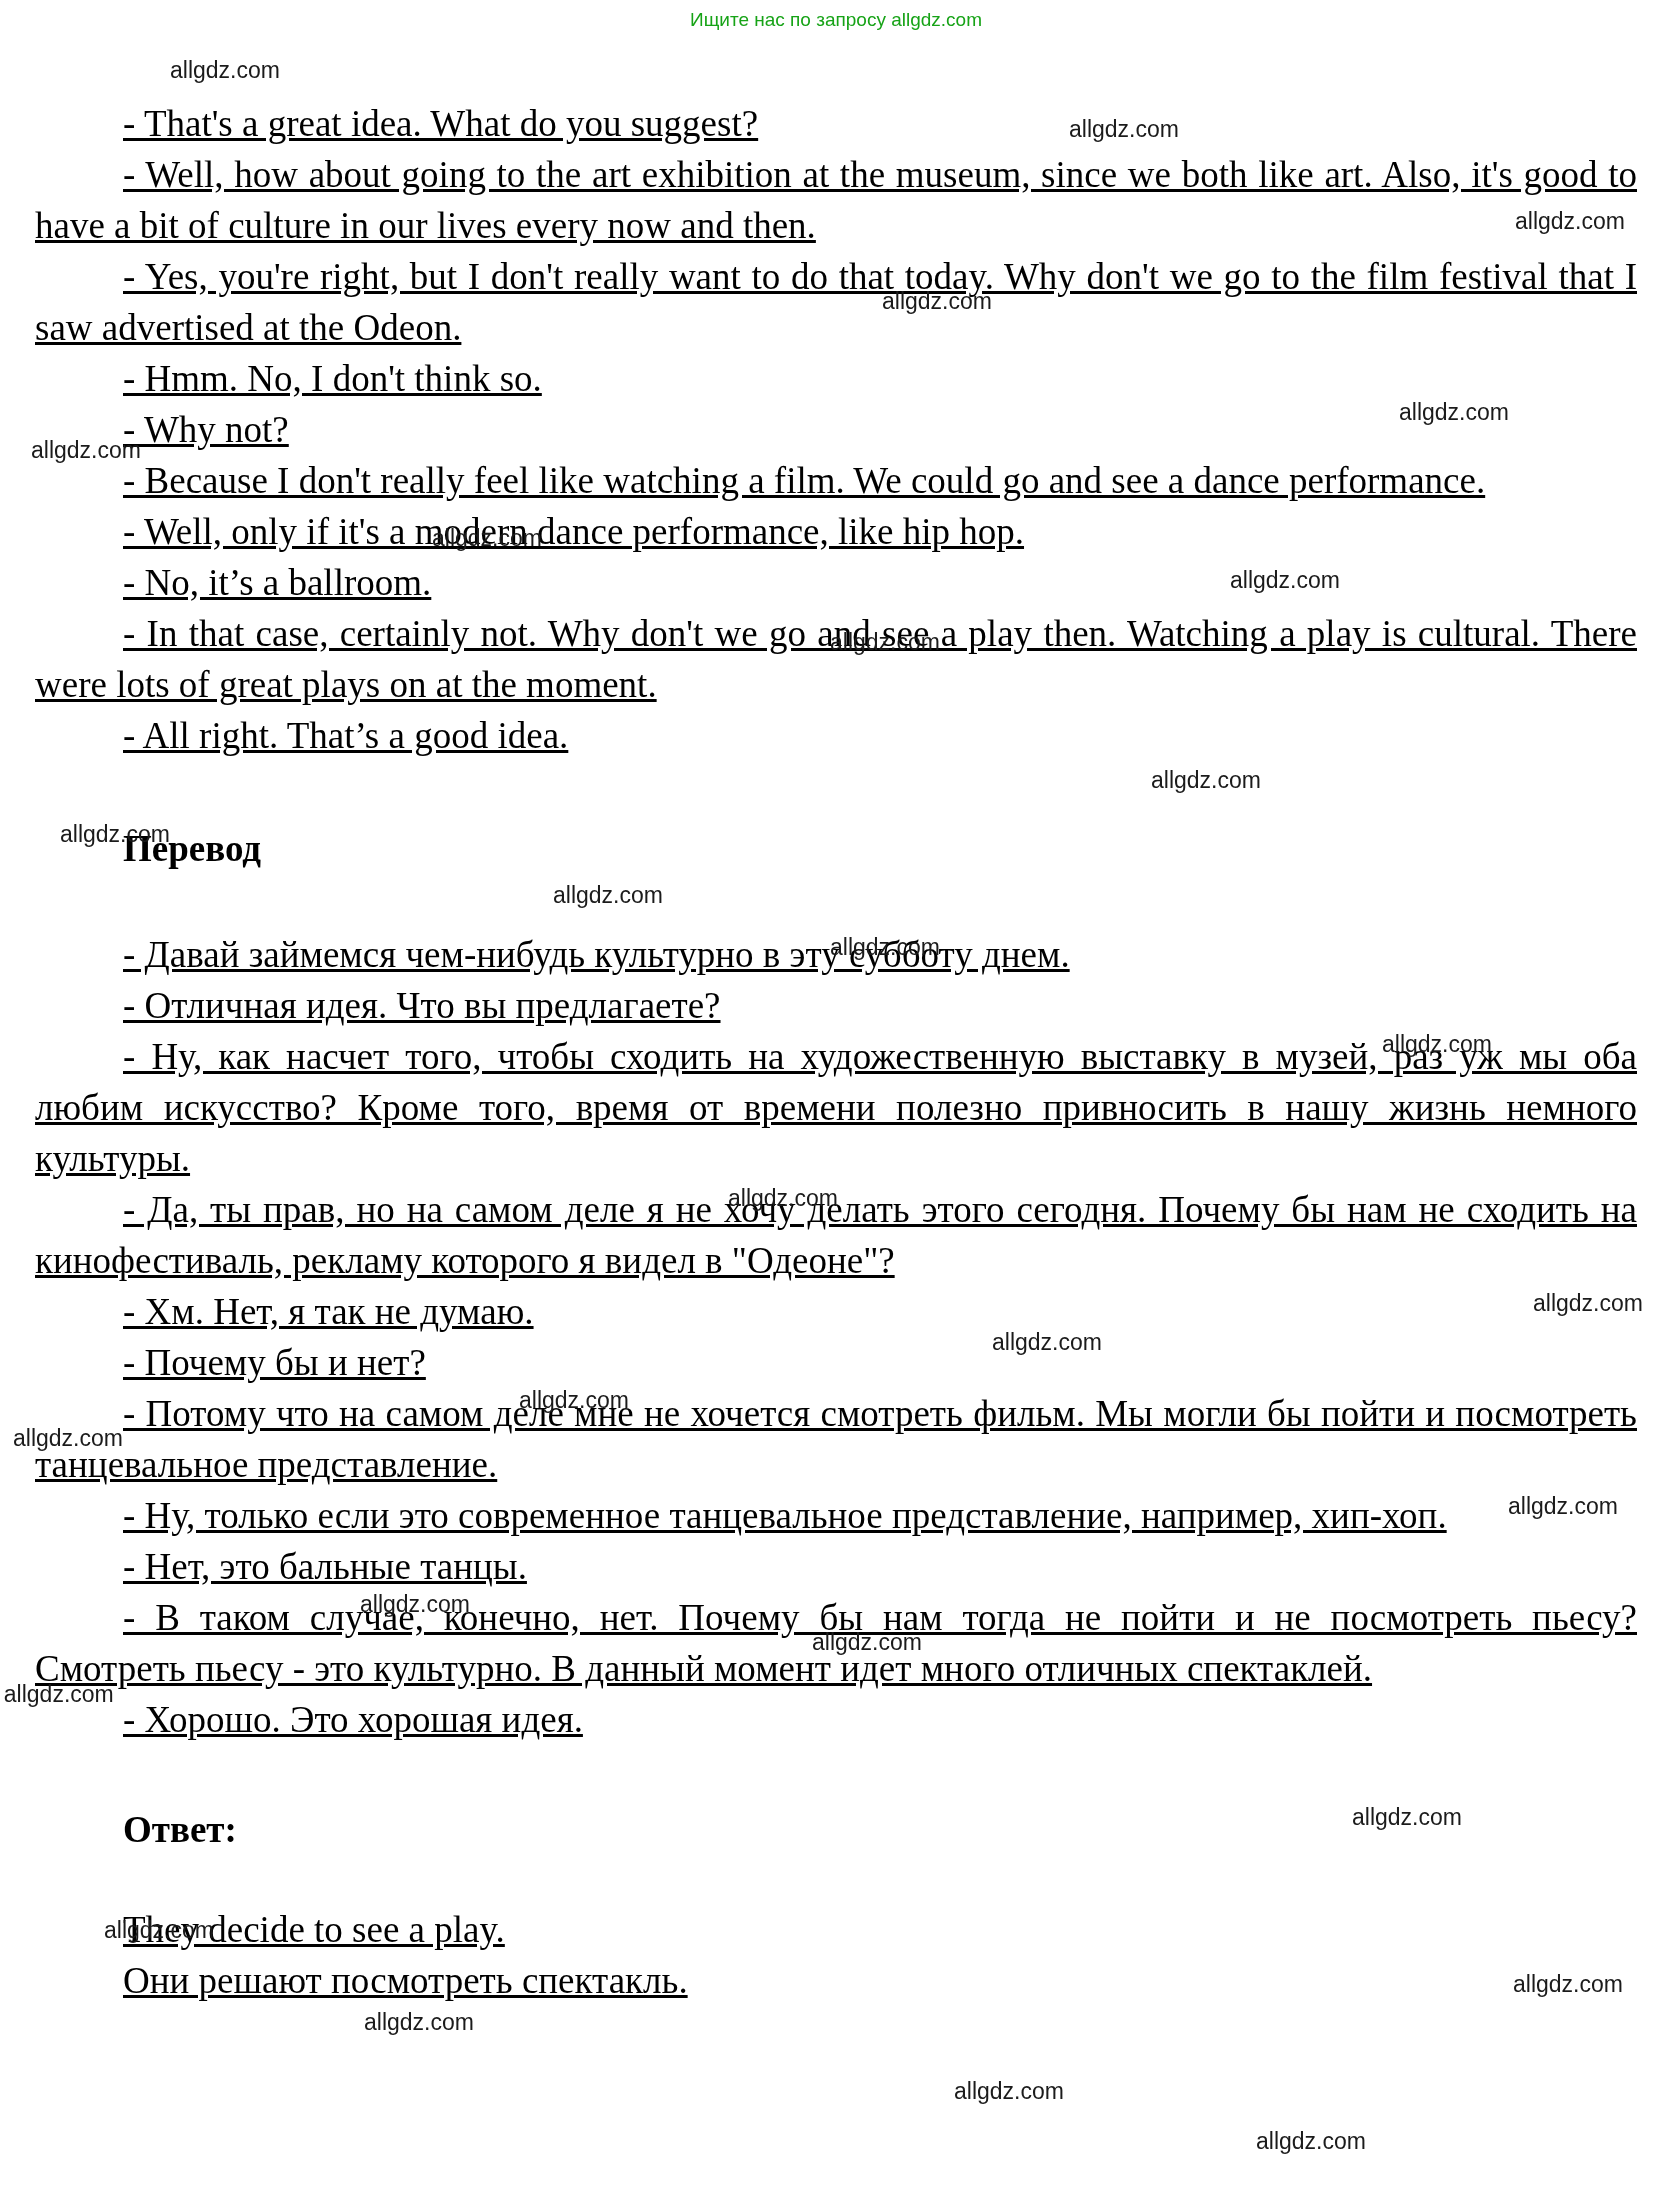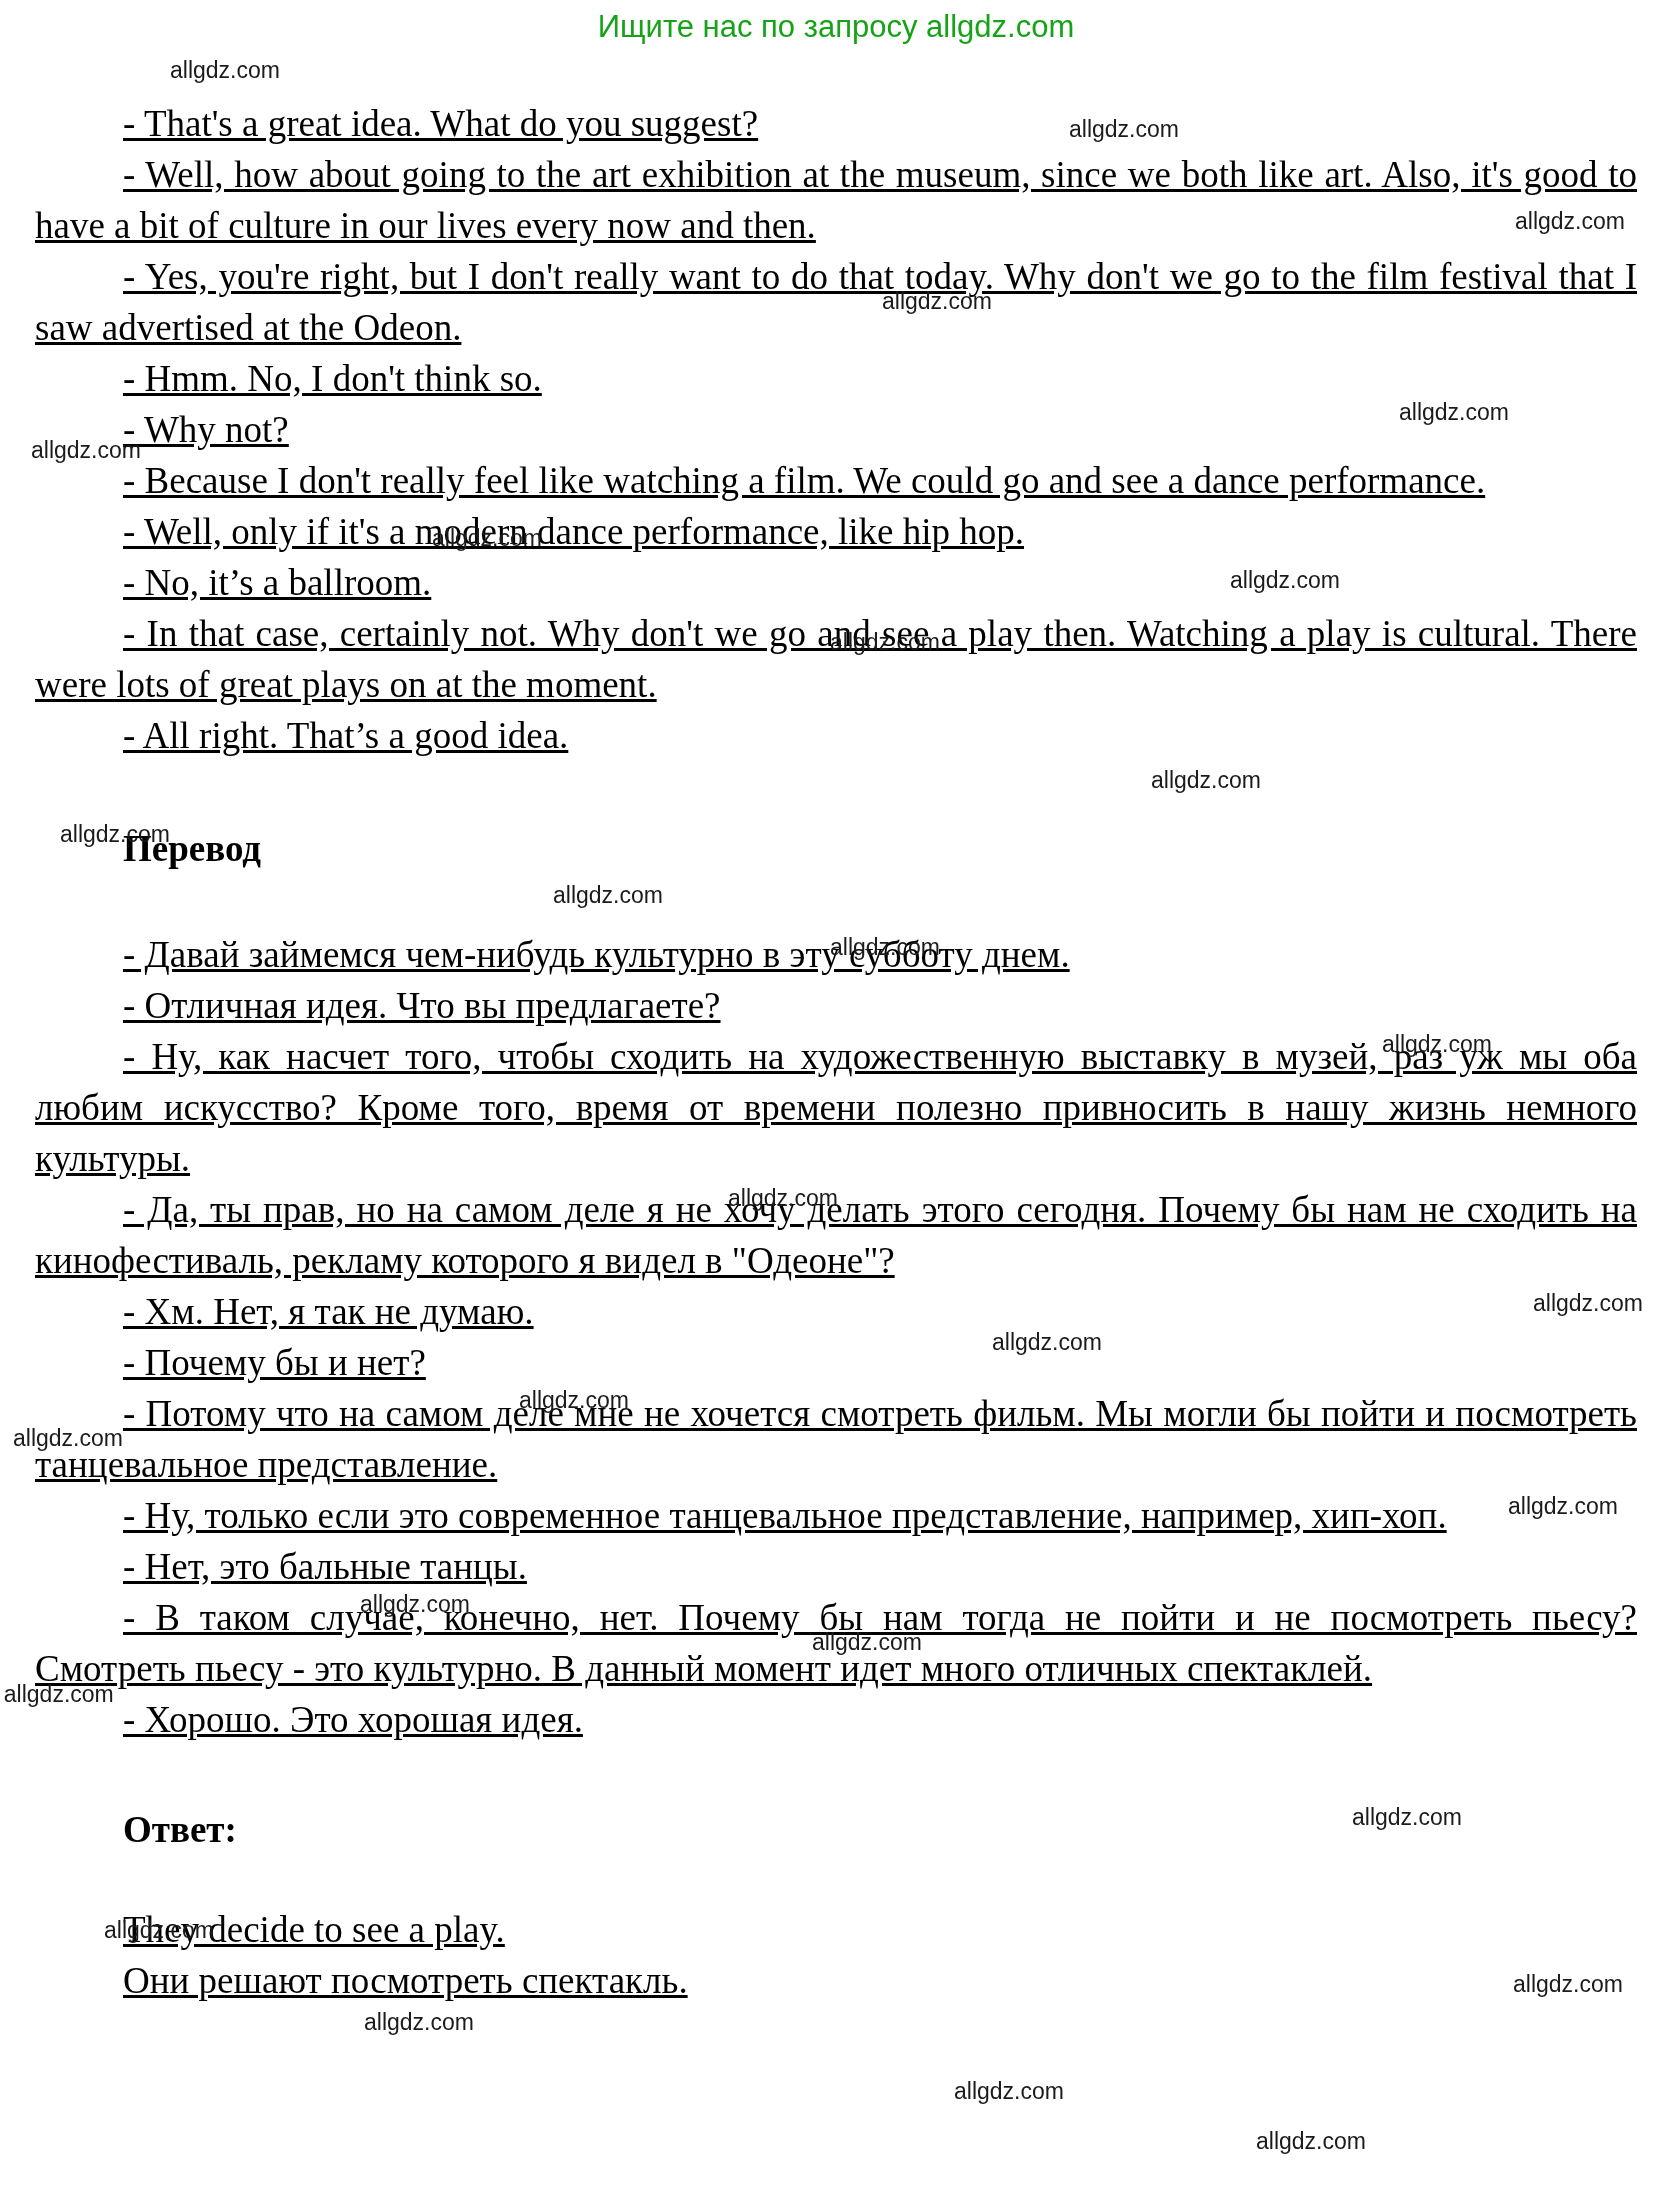--- a/index.html
+++ b/index.html
@@ -15,21 +15,21 @@
   }
   .banner {
     position: absolute;
     left: 0;
     width: 100%;
     text-align: center;
     font-family: "Liberation Sans", sans-serif;
     color: var(--banner_green, #17a317);
     white-space: pre;
   }
-  .banner.top { top: 9.2px; font-size: 31px; }
+  .banner.top { top: 9.2px; font-size: 19px; }
   .banner.bottom { bottom: 12.2px; font-size: 31px; }
   .content {
     position: absolute;
     top: 98px;
     left: 0;
     width: 100%;
     padding: 0 35px;
     font-size: 37px;
     line-height: 51px;
     text-align: justify;

